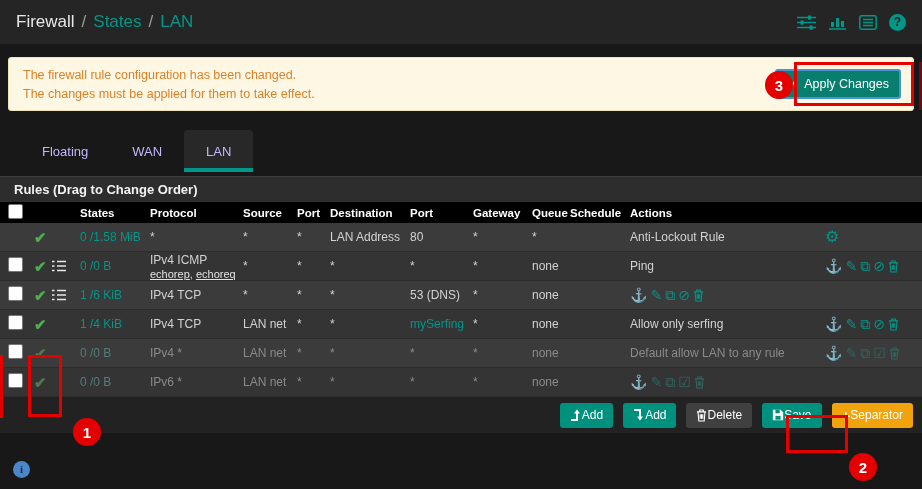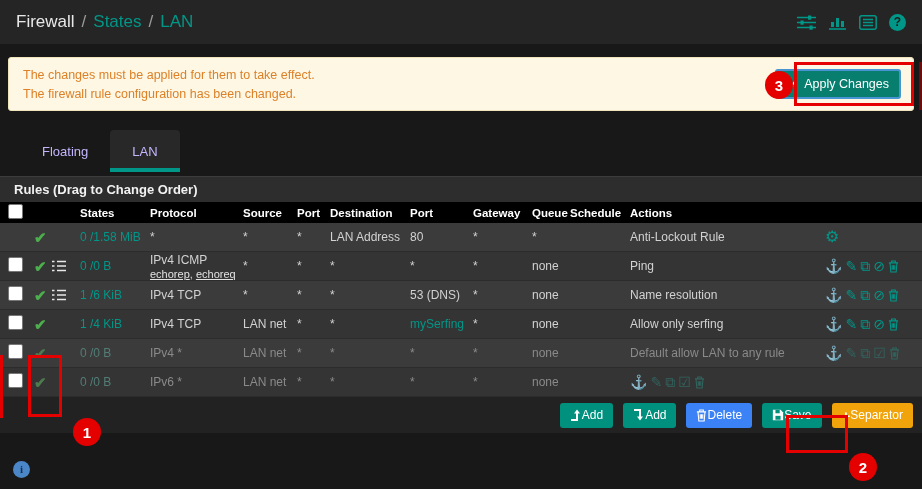--- a/index.html
+++ b/index.html
@@ -57,21 +57,21 @@
   .action-icon{font-size:14px;line-height:1;cursor:pointer;display:inline-flex;align-items:center;}
   .action-icon svg{display:block;}
   .gear-icon{font-size:16px;}
 
   
   .panel-footer{height:36px;display:flex;align-items:center;justify-content:flex-end;gap:10px;
                 padding-right:9px;background:#222;}
   .btn{height:25px;border:none;border-radius:3px;color:#fff;font-size:12px;display:inline-flex;
        align-items:center;padding:0 10px;cursor:pointer;font-family:inherit;}
   .btn.teal{background:#00917e;}
-  .btn.red{background:#3b82f6;}
+  .btn.red{background:#404040;}
   .btn.orange{background:#f0a30a;}
   .btn svg{display:block;}
   .btn .plus-glyph{font-size:15px;font-weight:bold;line-height:1;}
 
   
   .info-icon{position:absolute;left:13px;top:461px;width:17px;height:17px;border-radius:50%;
              background:#4a86c8;color:#15324f;font-weight:bold;font-size:11px;text-align:center;
              line-height:17px;cursor:pointer;font-family:"Liberation Serif",serif;}
 
   
@@ -116,30 +116,31 @@
         <svg width="18" height="15" viewBox="0 0 18 15" fill="none" stroke="currentColor">
             <rect x="0.8" y="0.8" width="16.4" height="13.4" rx="2" stroke-width="1.5"></rect>
             <path d="M4 4.5h10M4 7.5h10M4 10.5h10" stroke-width="1.3"></path>
           </svg>
       </span>
       <span class="help-circle">?</span>
     </div>
   </div>
 
   <div class="alert">
+    <div class="alert-line">The firewall rule configuration has been changed.</div>
     <div class="alert-line">The changes must be applied for them to take effect.</div>
-    <div class="alert-line">The firewall rule configuration has been changed.</div>
     <button class="apply-btn">
       <span class="apply-check">✔</span>
       <span>Apply Changes</span>
     </button>
   </div>
 
   <div class="tabs" id="tabs">
       <div class="tab">Floating</div>
+      <div class="tab">WAN</div>
       <div class="tab active">LAN</div>
     </div>
 
   <div class="panel">
     <div class="panel-title">Rules (Drag to Change Order)</div>
     <div class="grid-row thead" id="thead">
         <div><span class="checkbox"></span></div>
         <div></div>
         <div>States</div>
         <div>Protocol</div>
@@ -223,21 +224,20 @@
           <div>
             <div>IPv4 TCP</div>
           </div>
           <div>*</div>
           <div>*</div>
           <div>*</div>
           <div>53 (DNS)</div>
           <div>*</div>
           <div>none</div>
           <div></div>
-          <div>Name resolution</div>
           <div class="actions-cell">
             <span class="action-icon">⚓</span>
             <span class="action-icon">✎</span>
             <span class="action-icon">⧉</span>
             <span class="action-icon">⊘</span>
             <span class="action-icon">
               <svg width="11" height="13" viewBox="0 0 12 14" fill="none" stroke="currentColor" stroke-width="1.2">
                 <path d="M1 3h10M4 3V1h4v2M2.2 3l.9 10h5.8l.9-10M4.6 5.5v5M6 5.5v5M7.4 5.5v5"></path>
               </svg>
             </span>

